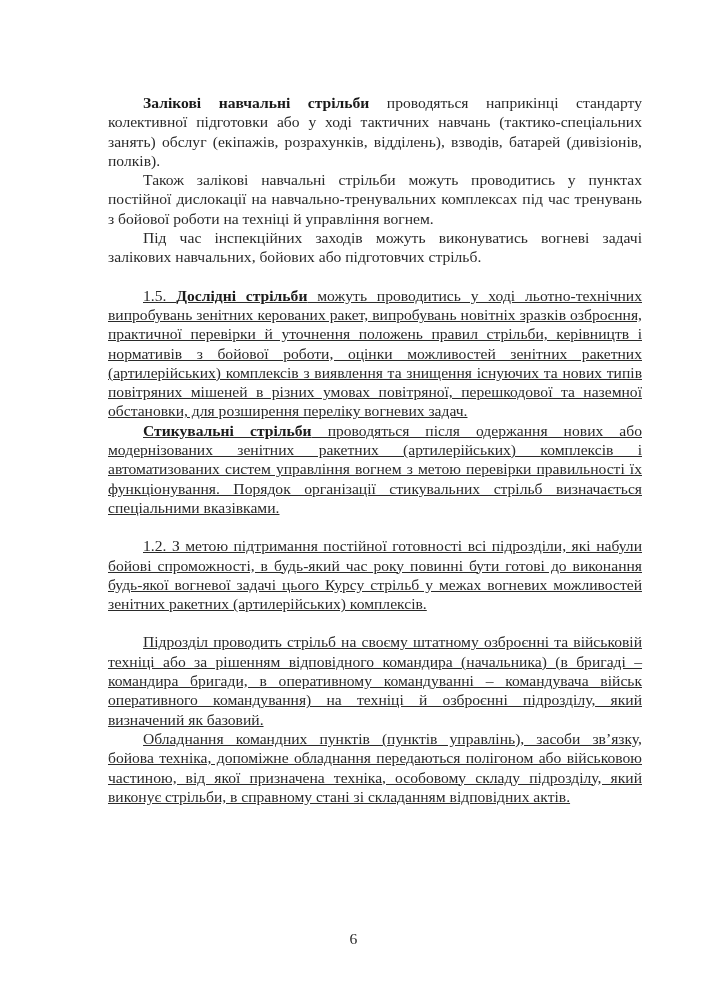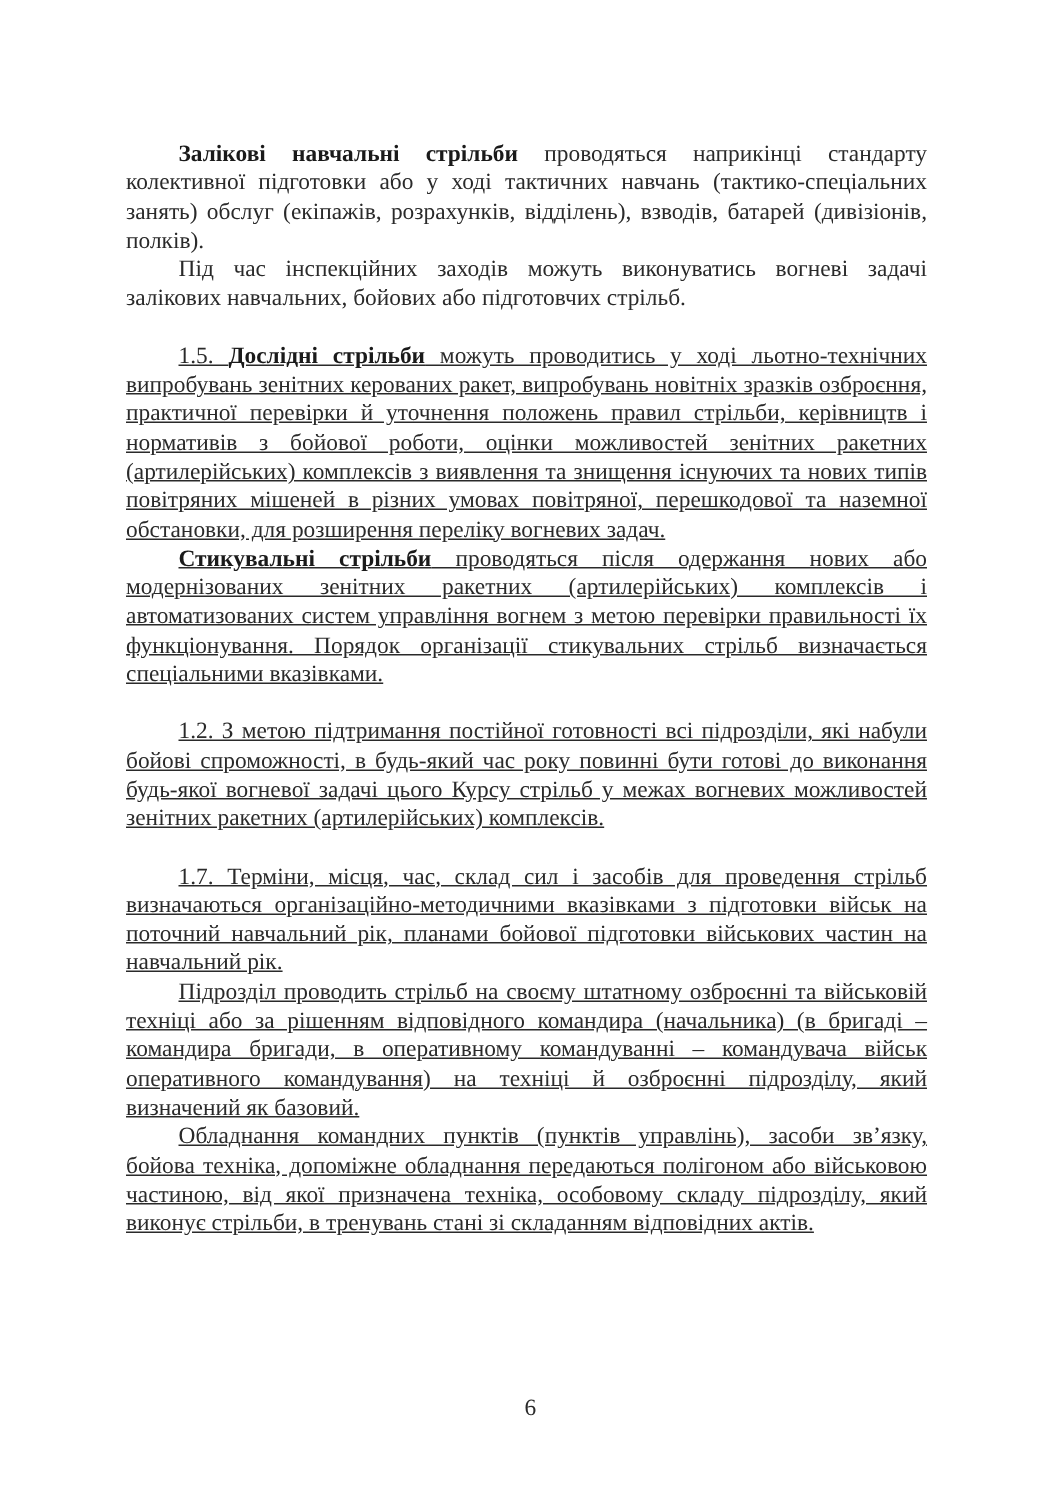--- a/index.html
+++ b/index.html
@@ -15,21 +15,21 @@
     }
     .page {
       position: absolute;
       left: 0; top: 0;
       width: 707px;
       height: 1000px;
       background: #ffffff;
     }
     .content {
       position: absolute;
-      left: 84px;
+      left: 108px;
       top: 93px;
       width: 534px;
       font-family: "Liberation Serif", serif;
       font-size: 15.6px;
       line-height: 19.3px;
       color: #2a2a2a;
     }
     .para {
       margin: 0;
       text-align: justify;
@@ -55,34 +55,34 @@
     }
   </style>
 </head>
 <body>
 
 <div class="page">
   <div class="content">
 
     <div class="section">
       <p class="para"><b>Залікові навчальні стрільби</b><span> проводяться наприкінці стандарту колективної підготовки або у ході тактичних навчань (тактико-спеціальних занять) обслуг (екіпажів, розрахунків, відділень), взводів, батарей (дивізіонів, полків).</span></p>
+      <p class="para"><span>Також залікові навчальні стрільби можуть проводитись у пунктах постійної дислокації на навчально-тренувальних комплексах під час тренувань з бойової роботи на техніці й управління вогнем.</span></p>
       <p class="para"><span>Під час інспекційних заходів можуть виконуватись вогневі задачі залікових навчальних, бойових або підготовчих стрільб.</span></p>
     </div>
 
     <div class="section">
       <p class="para"><span>1.5. </span><b>Дослідні стрільби</b><span> можуть проводитись у ході льотно-технічних випробувань зенітних керованих ракет, випробувань новітніх зразків озброєння, практичної перевірки й уточнення положень правил стрільби, керівництв і нормативів з бойової роботи, оцінки можливостей зенітних ракетних (артилерійських) комплексів з виявлення та знищення існуючих та нових типів повітряних мішеней в різних умовах повітряної, перешкодової та наземної обстановки, для розширення переліку вогневих задач.</span></p>
       <p class="para"><b>Стикувальні стрільби</b><span> проводяться після одержання нових або модернізованих зенітних ракетних (артилерійських) комплексів і автоматизованих систем управління вогнем з метою перевірки правильності їх функціонування. Порядок організації стикувальних стрільб визначається спеціальними вказівками.</span></p>
     </div>
 
     <div class="section">
       <p class="para"><span>1.2. З метою підтримання постійної готовності всі підрозділи, які набули бойові спроможності, в будь-який час року повинні бути готові до виконання будь-якої вогневої задачі цього Курсу стрільб у межах вогневих можливостей зенітних ракетних (артилерійських) комплексів.</span></p>
     </div>
 
     <div class="section">
-      <p class="para"><span>1.7. Терміни, місця, час, склад сил і засобів для проведення стрільб визначаються організаційно-методичними вказівками з підготовки військ на поточний навчальний рік, планами бойової підготовки військових частин на навчальний рік.</span></p>
       <p class="para"><span>Підрозділ проводить стрільб на своєму штатному озброєнні та військовій техніці або за рішенням відповідного командира (начальника) (в бригаді – командира бригади, в оперативному командуванні – командувача військ оперативного командування) на техніці й озброєнні підрозділу, який визначений як базовий.</span></p>
-      <p class="para"><span>Обладнання командних пунктів (пунктів управлінь), засоби зв’язку, бойова техніка, допоміжне обладнання передаються полігоном або військовою частиною, від якої призначена техніка, особовому складу підрозділу, який виконує стрільби, в тренувань стані зі складанням відповідних актів.</span></p>
+      <p class="para"><span>Обладнання командних пунктів (пунктів управлінь), засоби зв’язку, бойова техніка, допоміжне обладнання передаються полігоном або військовою частиною, від якої призначена техніка, особовому складу підрозділу, який виконує стрільби, в справному стані зі складанням відповідних актів.</span></p>
     </div>
 
   </div>
 
   <div class="page-number">6</div>
 </div>
 
 </body></html>

